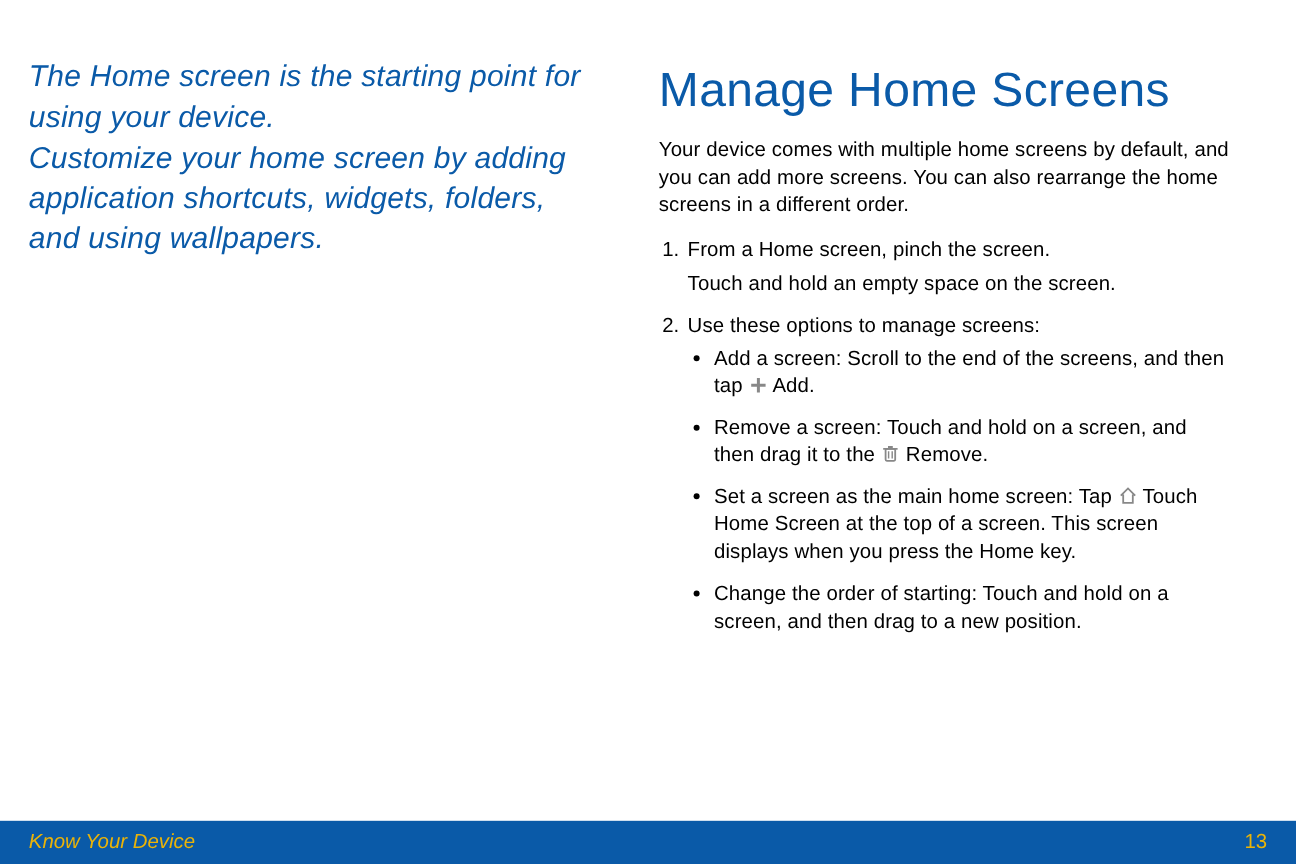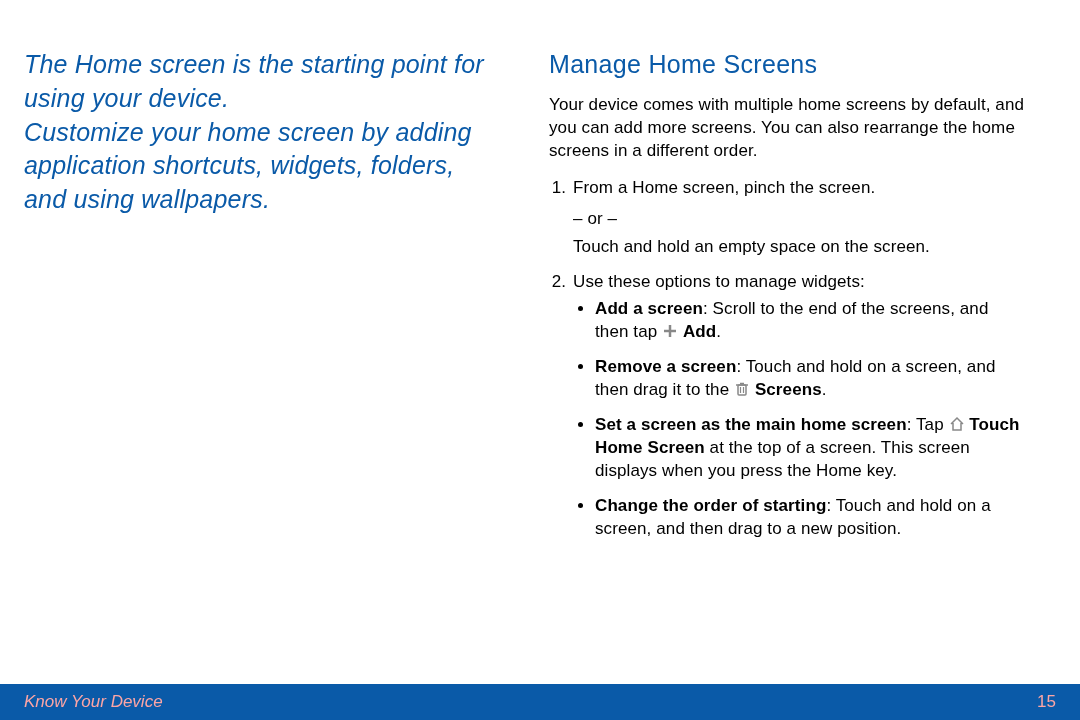--- a/index.html
+++ b/index.html
@@ -28,21 +28,21 @@
   .intro {
     color: #0a5aa8;
     font-style: italic;
     font-size: 25px;
     line-height: 1.35;
     letter-spacing: 0.2px;
   }
   .intro-second { }
   .heading {
     color: #0a5aa8;
-    font-size: 25px;
+    font-size: 40px;
     font-weight: 400;
     letter-spacing: 0.3px;
     margin-bottom: 12px;
   }
   .body-text {
     font-size: 17px;
     line-height: 1.35;
     letter-spacing: 0.1px;
   }
   .body-para { margin-bottom: 14px; }
@@ -54,32 +54,32 @@
   }
   ol.steps > li { margin-bottom: 12px; padding-left: 2px; }
   .or-line { margin: 8px 0 6px 0; }
   .cont-line { margin-top: 6px; }
   ul.bullets {
     list-style: disc;
     padding-left: 22px;
     margin-top: 4px;
   }
   ul.bullets > li { margin-bottom: 12px; }
-  .bold { font-weight: 700; margin-top: 32px; }
+  .bold { font-weight: 400; margin-top: 32px; }
   .icon-svg {
     display: inline-block;
     vertical-align: -2px;
     width: 16px; height: 16px;
   }
   .icon-plus rect, .icon-plus line { stroke: #888; }
   .icon-trash path, .icon-trash rect, .icon-trash line { stroke: #888; fill: none; }
   .icon-home path { stroke: #888; fill: none; }
   .footer {
     background: #0a5aa8;
-    color: #fca5a5;
+    color: #eab308;
     height: 36px;
     display: flex;
     align-items: center;
     padding: 0 24px;
     font-size: 17px;
   }
   .footer-left { flex: 1; font-style: italic; text-align: left; }
   .footer-center { flex: 0; text-align: center; font-style: normal; }
   .footer-right { flex: 1; font-style: italic; text-align: right; }
 </style>
@@ -94,42 +94,41 @@
       <p class="intro intro-second">Customize your home screen by adding application shortcuts, widgets, folders, and using wallpapers.</p>
     </div>
 
     <div class="col-right body-text">
       <h1 class="heading">Manage Home Screens</h1>
       <p class="body-para">Your device comes with multiple home screens by default, and you can add more screens. You can also rearrange the home screens in a different order.</p>
 
       <ol class="steps">
         <li>
           <span>From a Home screen, pinch the screen.</span>
-          <div class="or-line">– or –</div>
           <div class="cont-line">Touch and hold an empty space on the screen.</div>
         </li>
         <li>
-          <span>Use these options to manage widgets:</span>
+          <span>Use these options to manage screens:</span>
           <ul class="bullets">
 
             <li>
               <span class="bold">Add a screen</span><span>: Scroll to the end of the screens, and then tap </span><svg class="icon-svg icon-plus" viewBox="0 0 16 16">
                   <line x1="8" y1="2" x2="8" y2="14" stroke-width="2.5"></line>
                   <line x1="2" y1="8" x2="14" y2="8" stroke-width="2.5"></line>
                 </svg> <span class="bold">Add</span><span>.</span>
             </li>
 
             <li>
               <span class="bold">Remove a screen</span><span>: Touch and hold on a screen, and then drag it to the </span><svg class="icon-svg icon-trash" viewBox="0 0 16 16">
                   <rect x="4" y="4" width="8" height="10" rx="1" stroke-width="1.5"></rect>
                   <line x1="2" y1="4" x2="14" y2="4" stroke-width="1.5"></line>
                   <line x1="6" y1="2.5" x2="10" y2="2.5" stroke-width="1.5"></line>
                   <line x1="6.5" y1="6" x2="6.5" y2="12" stroke-width="1.2"></line>
                   <line x1="9.5" y1="6" x2="9.5" y2="12" stroke-width="1.2"></line>
-                </svg> <span class="bold">Screens</span><span>.</span>
+                </svg> <span class="bold">Remove</span><span>.</span>
             </li>
 
             <li>
               <span class="bold">Set a screen as the main home screen</span><span>: Tap </span><svg class="icon-svg icon-home" viewBox="0 0 16 16">
                   <path d="M2 8 L8 2 L14 8 M4 7 L4 14 L12 14 L12 7" stroke-width="1.5"></path>
                 </svg> <span class="bold">Touch Home Screen</span><span> at the top of a screen. This screen displays when you press the Home key.</span>
             </li>
 
             <li>
               <span class="bold">Change the order of starting</span><span>: Touch and hold on a screen, and then drag to a new position.</span>
@@ -137,15 +136,15 @@
 
           </ul>
         </li>
       </ol>
     </div>
 
   </div>
 
   <div class="footer">
     <div class="footer-left">Know Your Device</div>
-    <div class="footer-center">15</div>
+    <div class="footer-center">13</div>
   </div>
 </div>
 
 </body></html>

